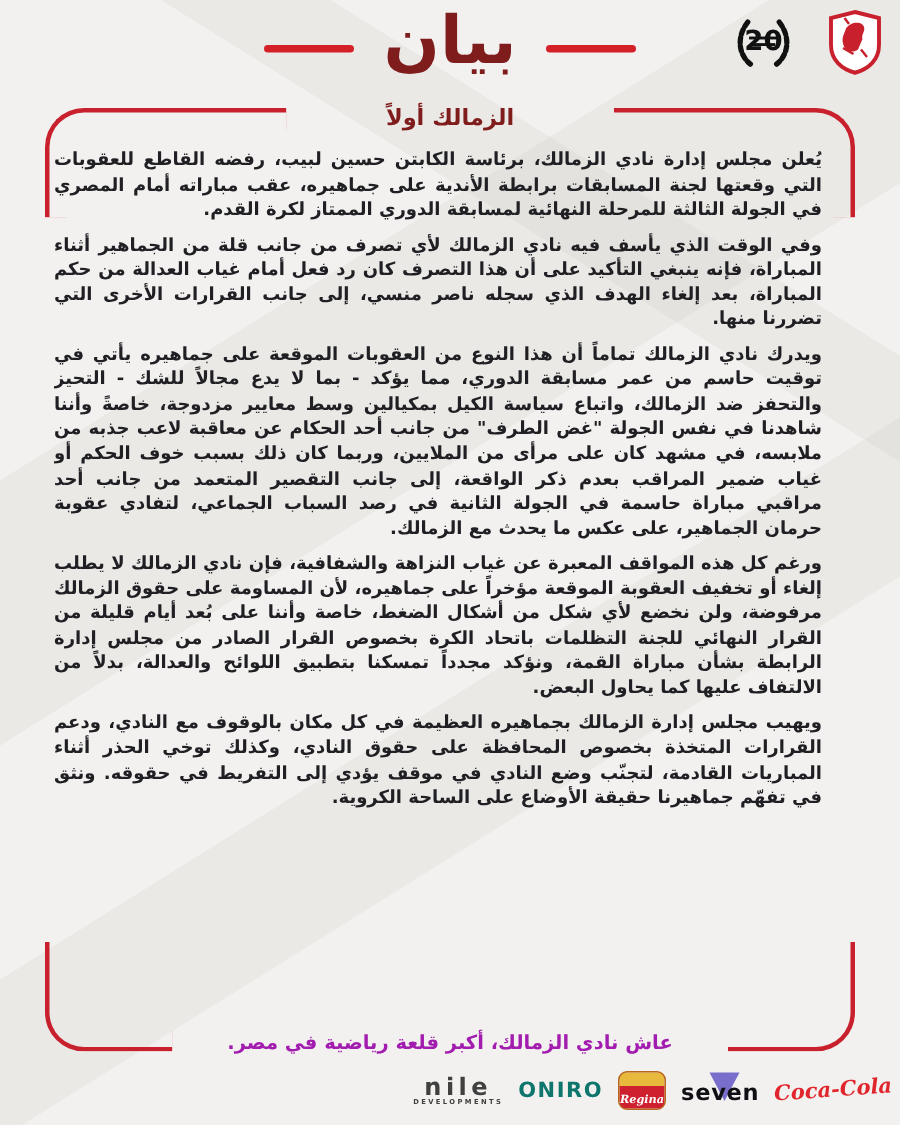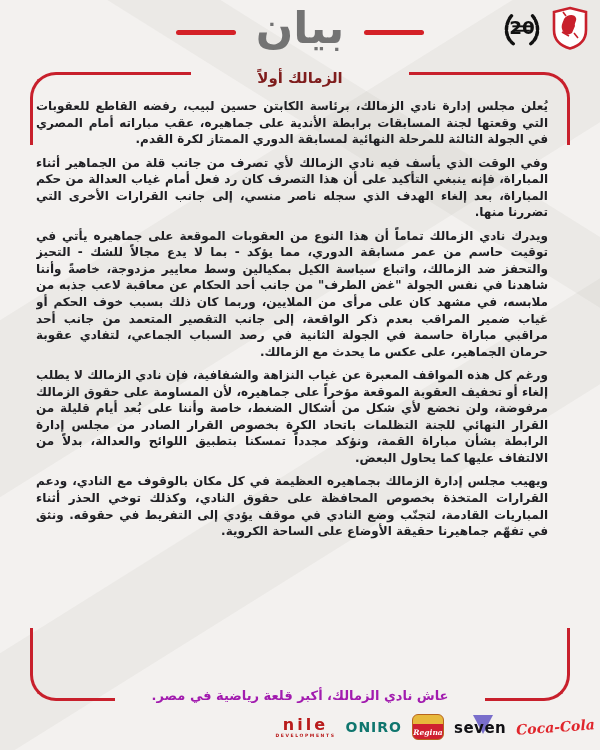--- a/index.html
+++ b/index.html
@@ -8,24 +8,24 @@
 
   
   .wm{position:absolute;background:rgba(110,105,100,0.055);pointer-events:none;}
   .wm1{width:980px;height:150px;transform:rotate(-32deg);left:-180px;top:140px;}
   .wm2{width:980px;height:90px;transform:rotate(-32deg);left:-120px;top:430px;}
   .wm3{width:980px;height:60px;transform:rotate(32deg);left:-150px;top:80px;}
 
   
   .title-row{position:absolute;top:4px;left:0;right:0;display:flex;justify-content:center;align-items:center;gap:20px;}
   .title-dash{width:60px;height:5px;background:#d42127;border-radius:3px;margin-top:8px;}
-  .page-title{font-size:44px;font-weight:bold;color:#737373;line-height:1.1;direction:rtl;}
+  .page-title{font-size:44px;font-weight:bold;color:#7f1d1d;line-height:1.1;direction:rtl;}
   .subtitle{position:absolute;top:69px;left:0;right:0;text-align:center;font-weight:bold;font-size:15px;color:#7f1d1d;direction:rtl;}
 
-  .logos{position:absolute;top:5px;right:10px;display:flex;align-items:center;gap:7px;}
+  .logos{position:absolute;top:5px;right:10px;display:flex;align-items:flex-start;gap:20px;}
 
   
   .bracket{position:absolute;border:0 solid #c8202c;pointer-events:none;}
   .br-tl{left:30px;top:72px;width:158px;height:70px;border-top-width:3px;border-left-width:3px;border-top-left-radius:26px;}
   .br-tr{right:30px;top:72px;width:158px;height:70px;border-top-width:3px;border-right-width:3px;border-top-right-radius:26px;}
   .br-bl{left:30px;top:628px;width:82px;height:70px;border-bottom-width:3px;border-left-width:3px;border-bottom-left-radius:26px;}
   .br-br{right:30px;top:628px;width:82px;height:70px;border-bottom-width:3px;border-right-width:3px;border-bottom-right-radius:26px;}
 
   
   .body-text{position:absolute;top:98px;left:36px;right:36px;height:588px;overflow:hidden;
@@ -33,21 +33,21 @@
   .body-text p{margin:0 16px 7px 0;}
   .closing-line{position:absolute;top:688px;left:120px;right:120px;text-align:center;direction:rtl;
     font-size:13px;font-weight:bold;color:#a21caf;}
 
   
   .most-titled{position:absolute;left:9px;top:702px;font-family:"Liberation Sans",sans-serif;
     font-weight:bold;font-size:11px;line-height:1.2;color:#141414;letter-spacing:0.3px;}
   .most-titled span{display:block;}
 
   .sponsors{position:absolute;right:5px;top:709px;display:flex;align-items:center;gap:10px;height:36px;}
-  .sp-nile{text-align:center;color:#b91c1c;}
+  .sp-nile{text-align:center;color:#404040;}
   .sp-nile .nile-word{font-weight:bold;font-size:16px;letter-spacing:3px;line-height:1;}
   .sp-nile .nile-sub{font-size:4.5px;letter-spacing:1.6px;font-weight:bold;}
   .sp-oniro{font-weight:bold;font-size:14px;color:#0f766e;letter-spacing:1px;}
   .sp-regina{width:32px;height:26px;border-radius:6px;background:linear-gradient(#e7b93c 0 38%,#cf2030 38% 100%);
     display:flex;align-items:flex-end;justify-content:center;border:1px solid #b8651e;box-sizing:border-box;}
   .sp-regina .regina-word{color:#fff;font-style:italic;font-weight:bold;font-size:7.5px;line-height:1.6;
     font-family:"DejaVu Serif",serif;}
   .sp-seven{position:relative;display:inline-block;text-align:right;}
   .sp-seven .tri{position:absolute;left:50%;top:-3px;transform:translateX(-35%);width:0;height:0;
     border-left:10px solid transparent;border-right:10px solid transparent;border-top:19px solid #6b5fc7;opacity:0.9;}

